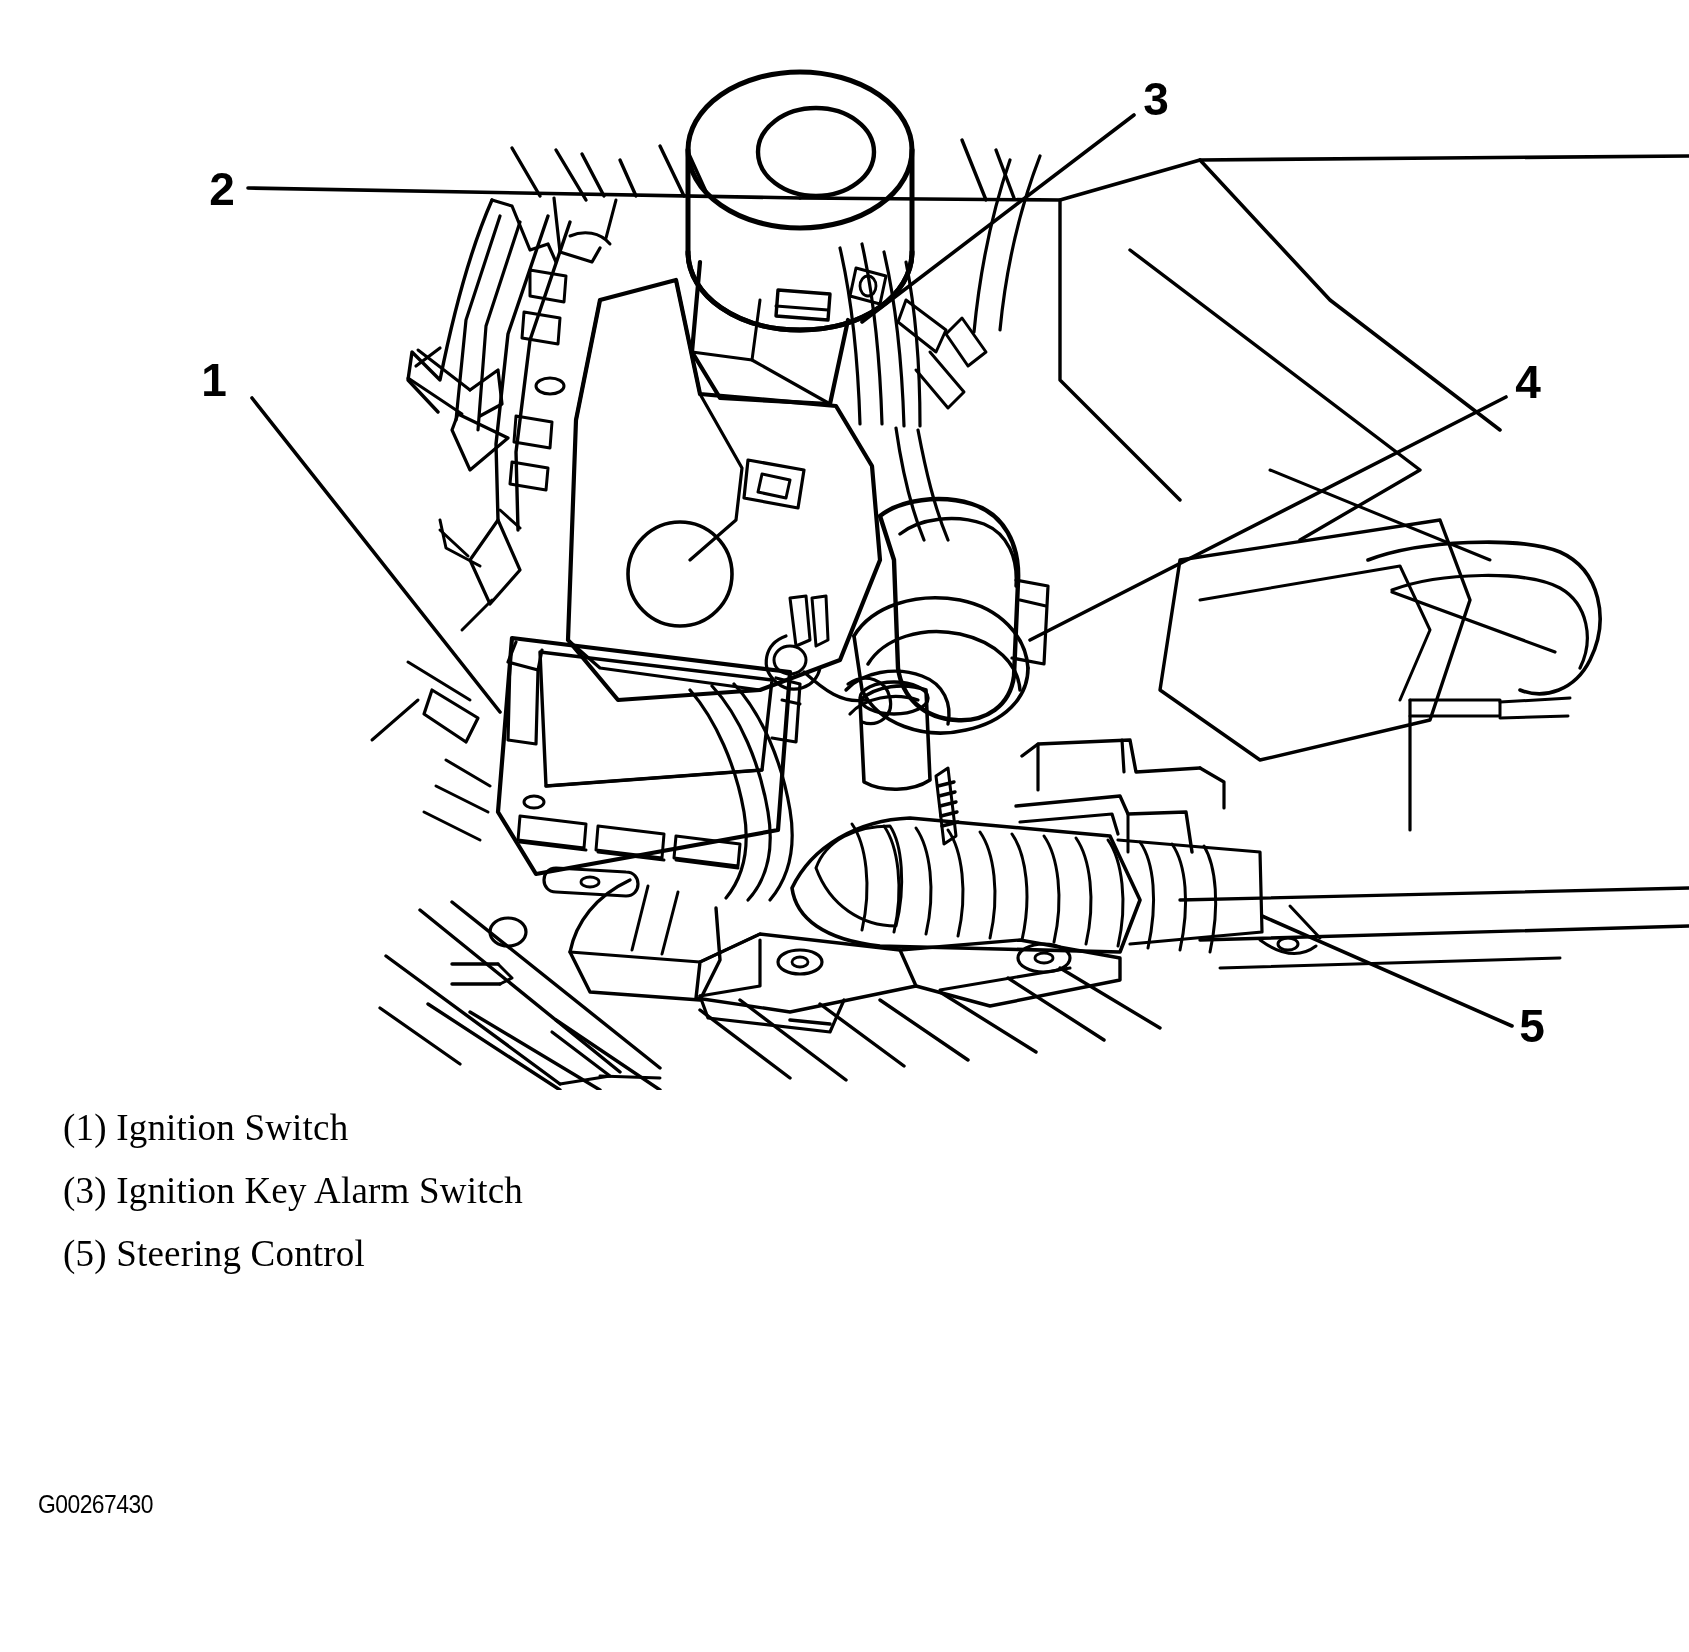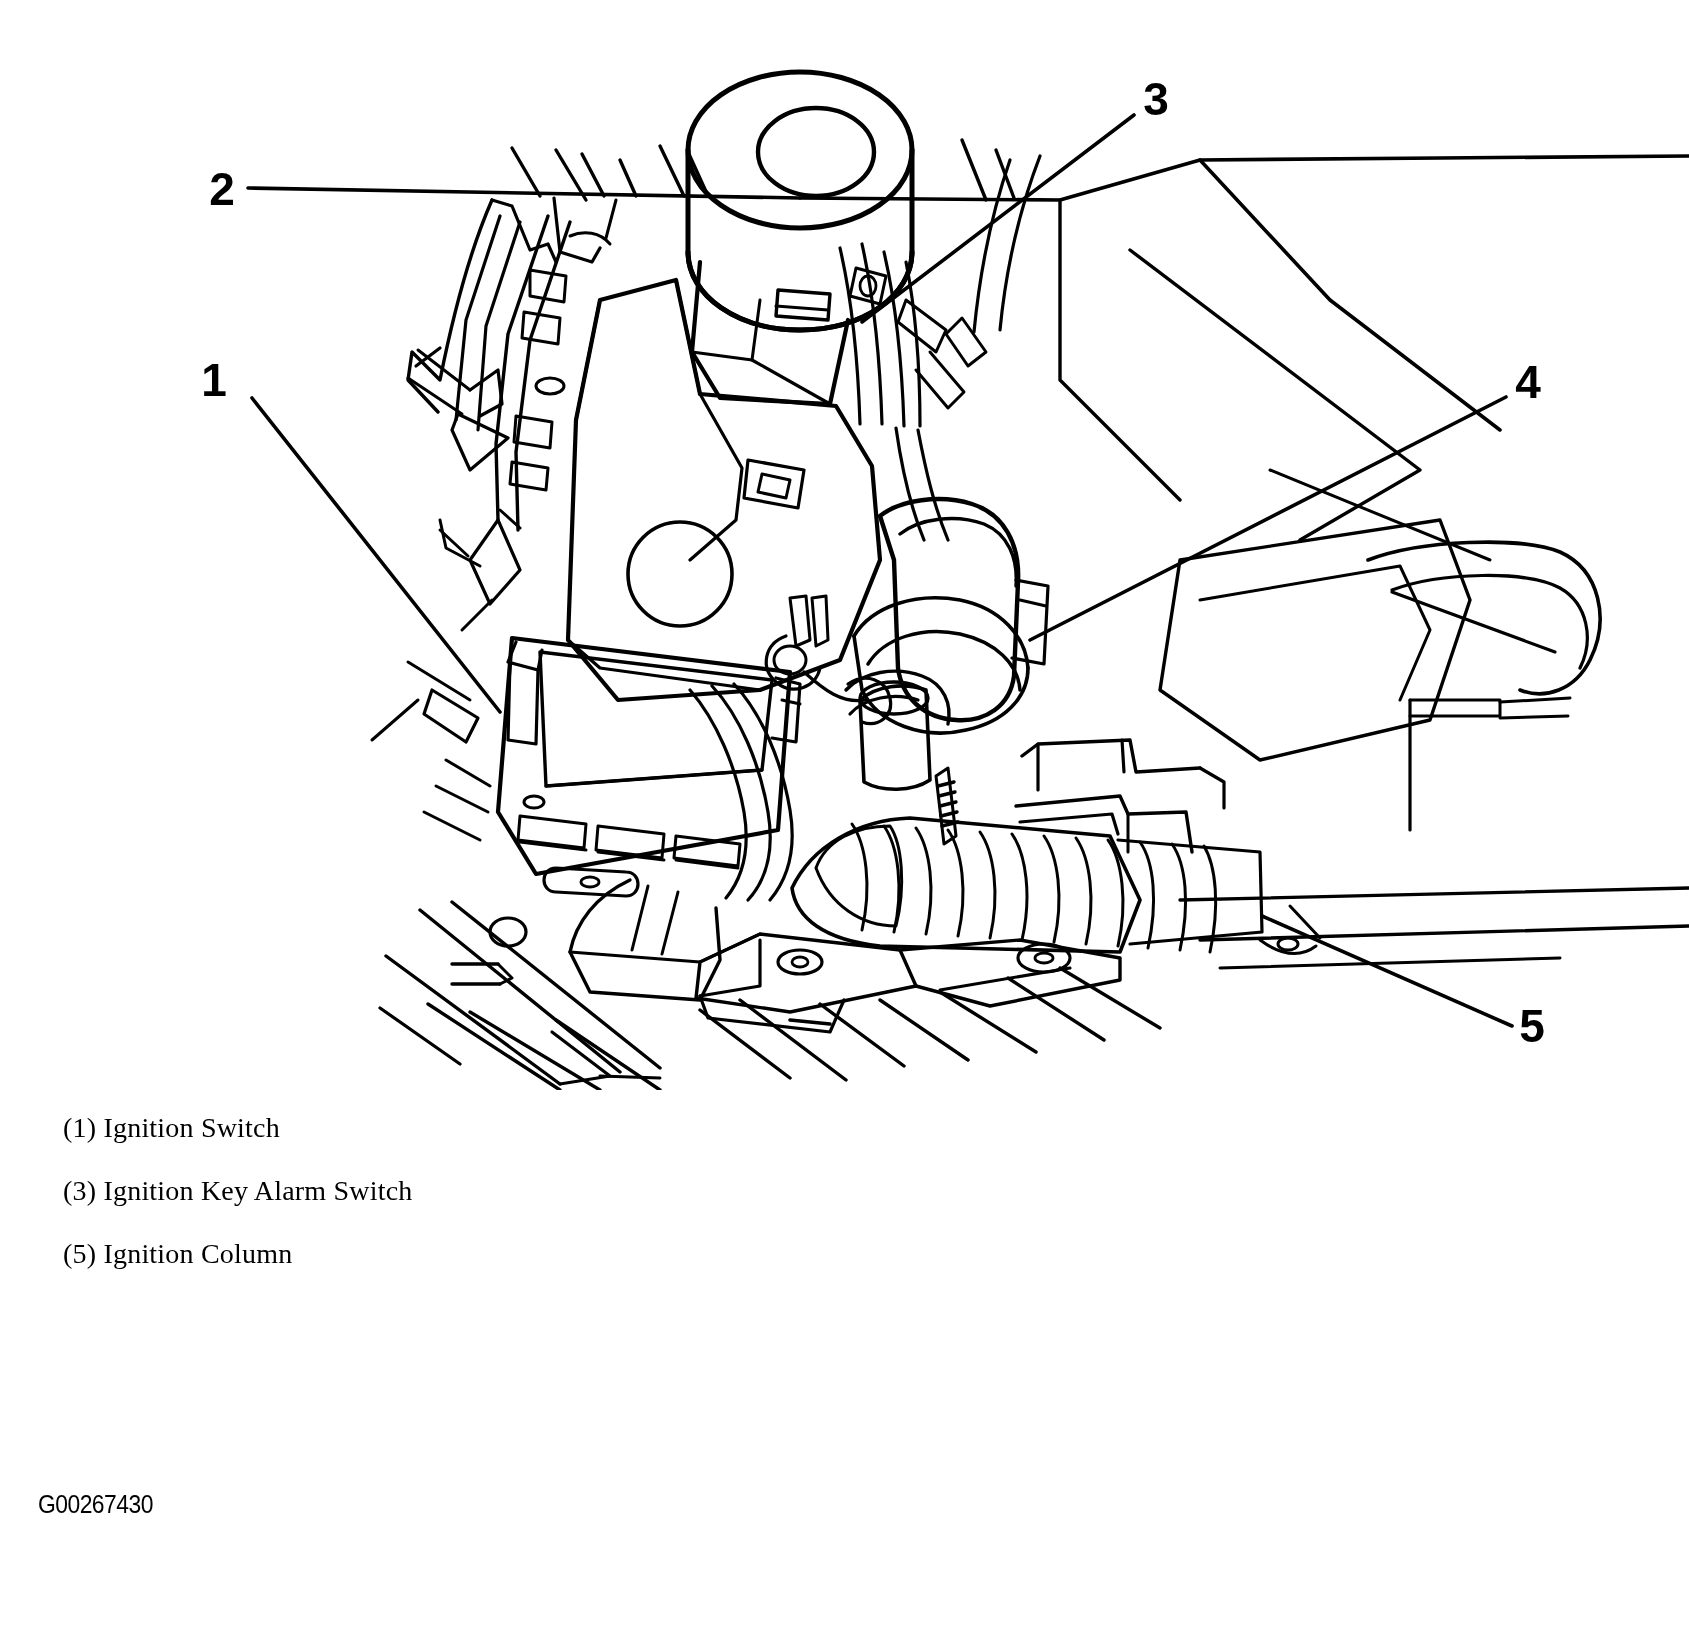--- a/index.html
+++ b/index.html
@@ -48,21 +48,21 @@
 
   
   #legend {
     position: absolute;
     left: 0;
     top: 1096px;
     width: 1689px;
   }
   .legend-item {
     font-family: "Liberation Serif", "DejaVu Serif", serif;
-    font-size: 28px;
+    font-size: 37px;
     line-height: 63px;
     color: #000000;
     padding-left: 63px;
     white-space: nowrap;
     letter-spacing: 0.2px;
   }
   .legend-num {
     display: inline;
   }
   .legend-label {
@@ -386,19 +386,19 @@
       <span class="legend-label">Ignition Switch</span>
     </div>
     <div class="legend-item">
       <span class="legend-num">(3)</span>
       <span> </span>
       <span class="legend-label">Ignition Key Alarm Switch</span>
     </div>
     <div class="legend-item">
       <span class="legend-num">(5)</span>
       <span> </span>
-      <span class="legend-label">Ignition Column</span>
+      <span class="legend-label">Steering Control</span>
     </div>
   </div>
 
   <div id="figure-code">G00267430</div>
 
 </div>
 
 </body></html>

